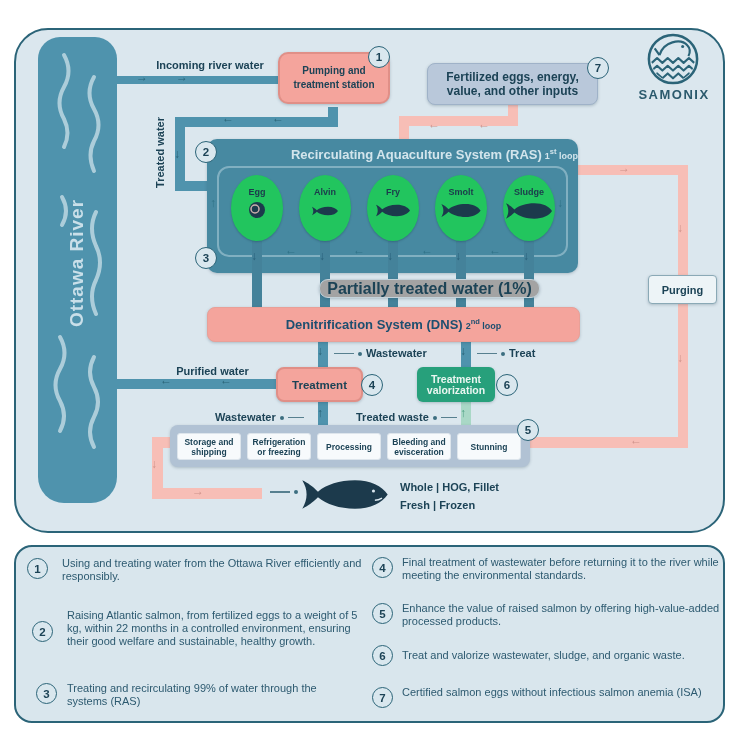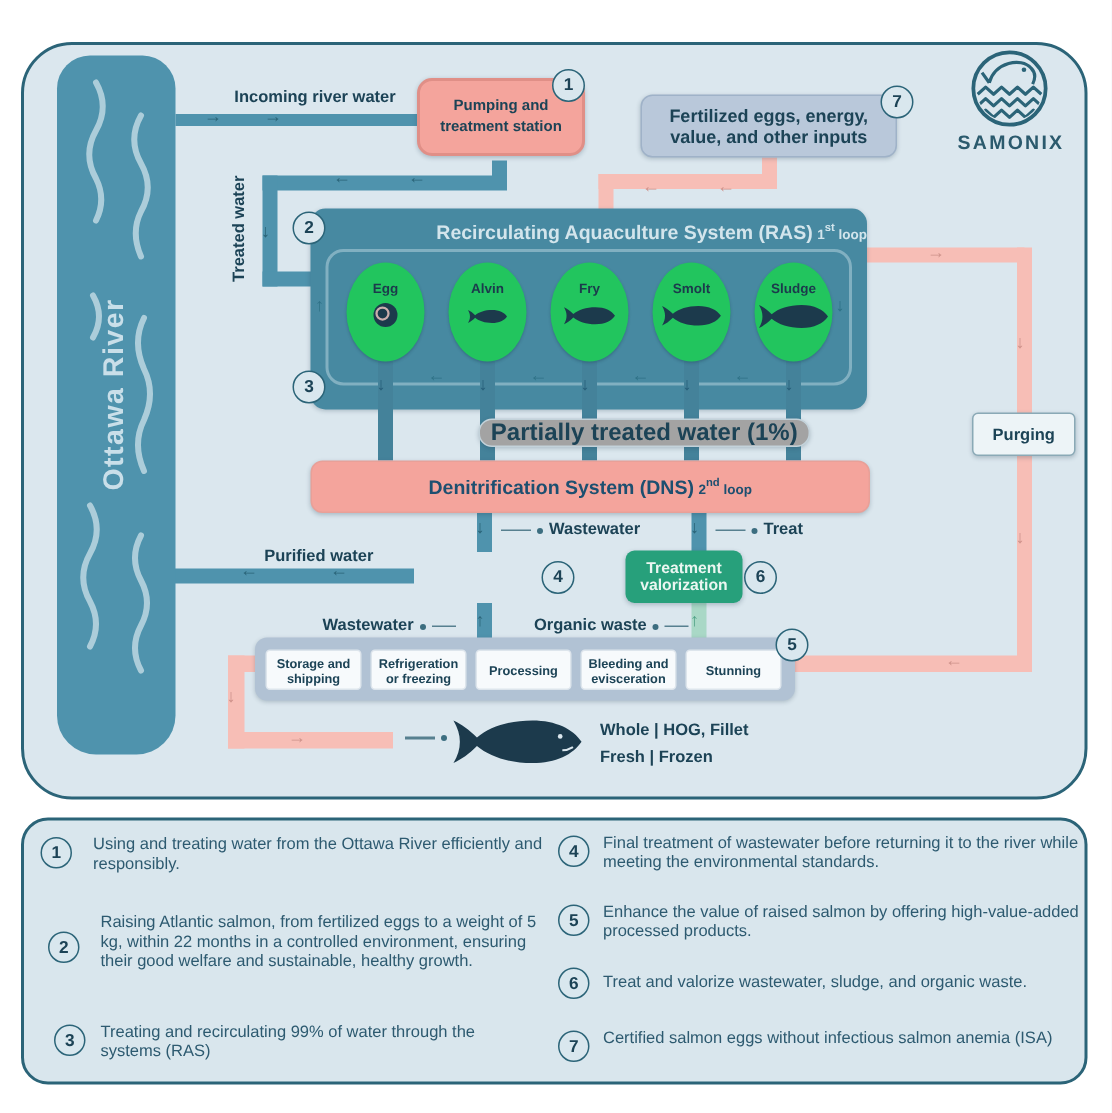--- a/index.html
+++ b/index.html
@@ -126,20 +126,23 @@
 
   <div class="abs bx" style="left:285px;top:279px;width:221px;height:19px;background:#a3a3a3;border:1px solid #c3d2da;border-radius:9px;z-index:8;font-size:16px;font-weight:bold;color:#1c4356;margin-left:34px;">
     <span>Partially treated water (1%)</span>
   </div>
 
   <div class="abs bx" style="left:207px;top:307px;width:373px;height:35px;background:#f4a49c;border:1.5px solid #e8a098;border-radius:8px;z-index:10;color:#1d4f70;font-weight:bold;font-size:13px;">
     <span>Denitrification System (DNS)</span>
       <span class="loopw"><span>2</span><sup class="ord">nd</sup> <span>loop</span></span>
   </div>
 
+  <div class="abs bx pinkbox" style="left:276px;top:367px;width:87px;height:35px;border-radius:8px;font-size:11.5px;z-index:10;">
+    <span>Treatment</span>
+  </div>
   <div class="abs bx" style="left:417px;top:367px;width:78px;height:35px;background:#27a07b;border-radius:6px;z-index:10;color:#eaf6f1;font-weight:bold;font-size:10.5px;line-height:11px;">
     <span>Treatment valorization</span>
   </div>
 
   <div class="abs" style="left:170px;top:425px;width:360px;height:42px;background:#b1c2d4;border-radius:8px;z-index:10;box-shadow:0 1px 3px rgba(30,60,80,.25);"></div>
   <div class="abs step" style="left:177px;top:433px;width:64px;height:27px;">
       <span>Storage and shipping</span>
     </div>
   <div class="abs step" style="left:247px;top:433px;width:64px;height:27px;text-align:center;">
       <span>Refrigeration or freezing</span>
@@ -211,21 +214,21 @@
     <span class="dline"></span>
       <span class="ddot"></span>
     <span class="lbl">Treat</span>
   </div>
   <div class="abs row" style="left:215px;top:411px;">
     <span class="lbl">Wastewater</span>
     <span class="ddot"></span>
       <span class="dline16"></span>
   </div>
   <div class="abs row" style="left:356px;top:411px;">
-    <span class="lbl">Organic waste</span>
+    <span class="lbl">Treated waste</span>
     <span class="ddot"></span>
       <span class="dline16"></span>
   </div>
 
   <div class="abs row" style="left:270px;top:490px;">
     <span class="dline"></span>
       <span class="ddot"></span>
   </div>
   <svg class="abs" style="left:300px;top:476px;z-index:20;" width="90" height="37" viewBox="0 0 120 52">
     <path fill="#1c3a4c" d="M120 26 C112 14 96 6 74 6 C52 6 34 12 22 22 C14 14 8 10 0 6 C4 13 6 19 6 26 C6 33 4 39 0 46 C8 42 14 38 22 30 C34 40 52 46 74 46 C96 46 112 38 120 26 Z"></path>

